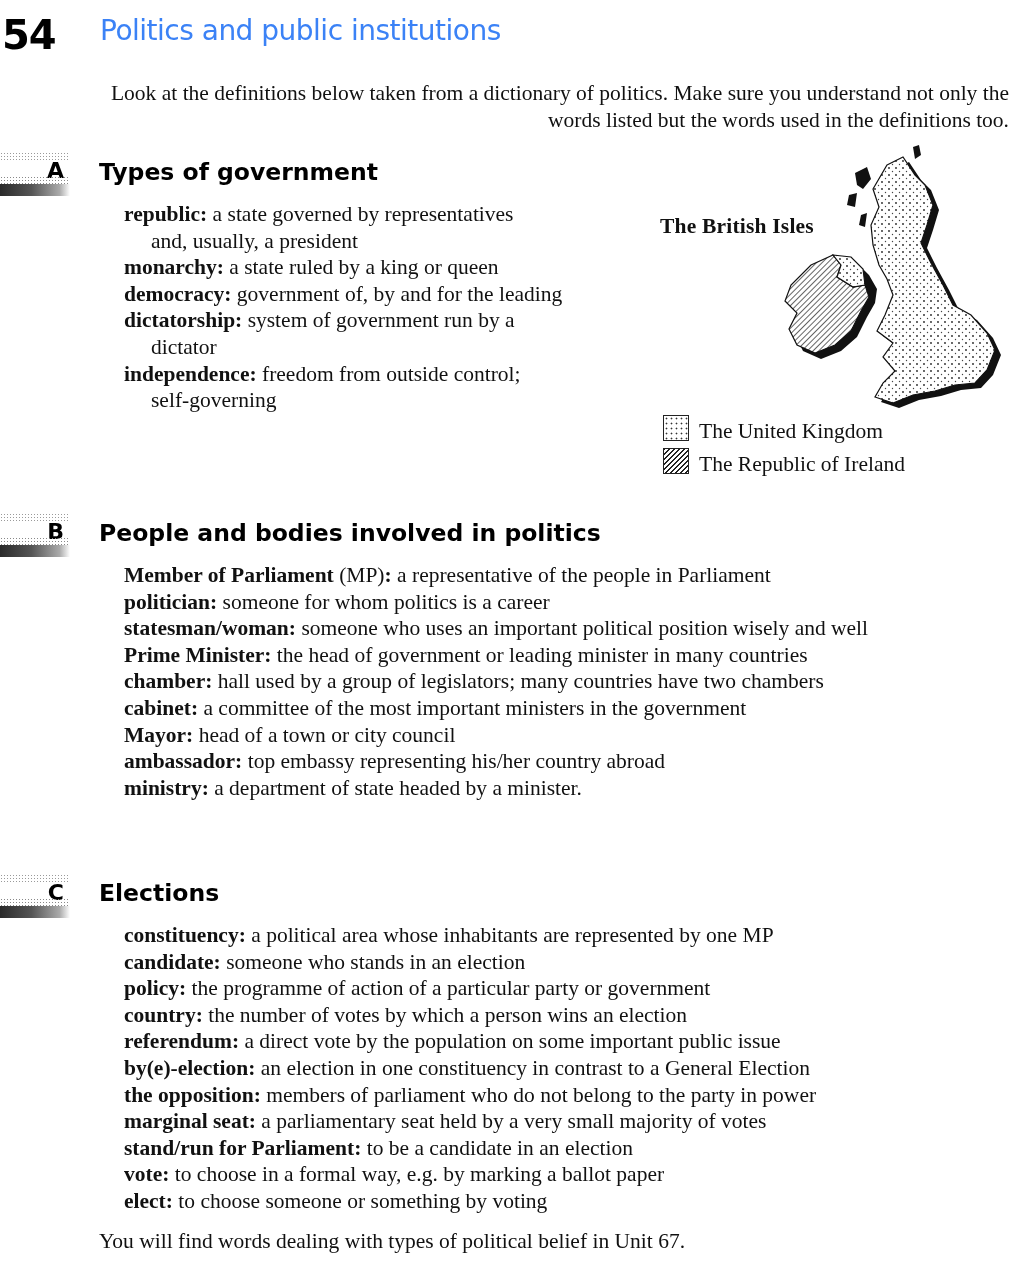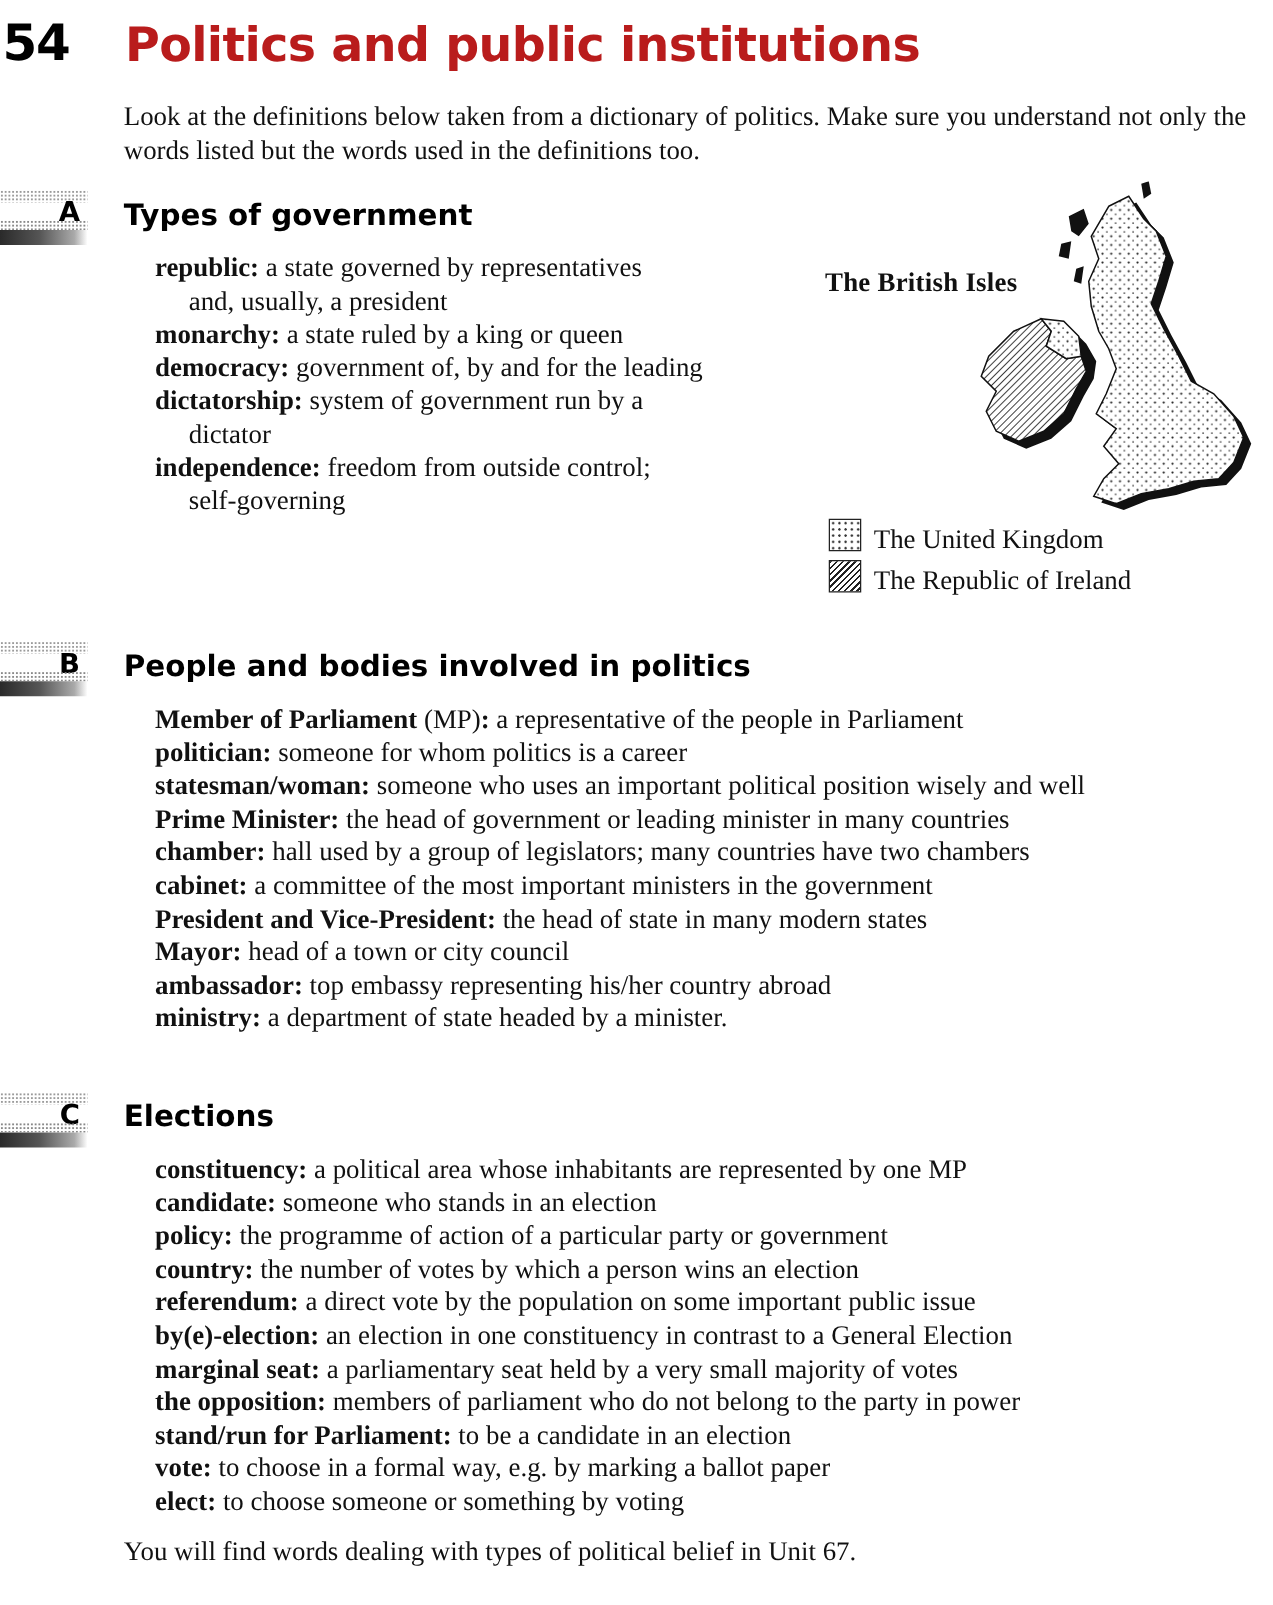--- a/index.html
+++ b/index.html
@@ -9,25 +9,25 @@
       font-family: "Liberation Serif", "DejaVu Serif", serif;
     }
     .unit-number {
       position: absolute; left: 2px; top: 12px;
       font-family: "DejaVu Sans", "Liberation Sans", sans-serif;
       font-weight: 900; font-size: 40px; letter-spacing: -1px; color: #000;
     }
     .unit-title {
       position: absolute; left: 100px; top: 14px;
       font-family: "DejaVu Sans", "Liberation Sans", sans-serif;
-      font-weight: bold; font-size: 38px; letter-spacing: -0.5px; color: #b91c1c;
+      font-weight: normal; font-size: 28px; letter-spacing: -0.5px; color: #3b82f6;
     }
     .intro {
       position: absolute; left: 99px; top: 80px; width: 910px;
-      font-size: 21.5px; line-height: 27px;
+      font-size: 21.5px; line-height: 27px; text-align: right;
     }
     .footer-note {
       position: absolute; left: 99px; top: 1228px; width: 900px;
       font-size: 21.5px; line-height: 27px;
     }
 
     
     .tab {
       position: absolute; left: 0; width: 70px; height: 48px;
     }
@@ -155,39 +155,38 @@
   <div class="band-bottom"></div>
 </div>
 <h2 class="section-heading" style="top:519px; margin:0">People and bodies involved in politics</h2>
 <ul class="entries" id="entries-1" style="top:562px">
     <li><span class="term">Member of Parliament</span><span> (MP)</span><span class="term">:</span> <span>a representative of the people in Parliament</span></li>
     <li><span class="term">politician</span><span class="term">:</span> <span>someone for whom politics is a career</span></li>
     <li><span class="term">statesman/woman</span><span class="term">:</span> <span>someone who uses an important political position wisely and well</span></li>
     <li><span class="term">Prime Minister</span><span class="term">:</span> <span>the head of government or leading minister in many countries</span></li>
     <li><span class="term">chamber</span><span class="term">:</span> <span>hall used by a group of legislators; many countries have two chambers</span></li>
     <li><span class="term">cabinet</span><span class="term">:</span> <span>a committee of the most important ministers in the government</span></li>
-    <li><span class="term">President and Vice-President</span><span class="term">:</span> <span>the head of state in many modern states</span></li>
     <li><span class="term">Mayor</span><span class="term">:</span> <span>head of a town or city council</span></li>
     <li><span class="term">ambassador</span><span class="term">:</span> <span>top embassy representing his/her country abroad</span></li>
     <li><span class="term">ministry</span><span class="term">:</span> <span>a department of state headed by a minister.</span></li>
   </ul>
 
 <div class="tab" style="top:874px">
   <div class="band-top"></div>
   <span class="letter">C</span>
   <div class="band-bottom"></div>
 </div>
 <h2 class="section-heading" style="top:879px; margin:0">Elections</h2>
 <ul class="entries" id="entries-2" style="top:922px">
     <li><span class="term">constituency</span><span class="term">:</span> <span>a political area whose inhabitants are represented by one MP</span></li>
     <li><span class="term">candidate</span><span class="term">:</span> <span>someone who stands in an election</span></li>
     <li><span class="term">policy</span><span class="term">:</span> <span>the programme of action of a particular party or government</span></li>
     <li><span class="term">country</span><span class="term">:</span> <span>the number of votes by which a person wins an election</span></li>
     <li><span class="term">referendum</span><span class="term">:</span> <span>a direct vote by the population on some important public issue</span></li>
     <li><span class="term">by(e)-election</span><span class="term">:</span> <span>an election in one constituency in contrast to a General Election</span></li>
+    <li><span class="term">the opposition</span><span class="term">:</span> <span>members of parliament who do not belong to the party in power</span></li>
     <li><span class="term">marginal seat</span><span class="term">:</span> <span>a parliamentary seat held by a very small majority of votes</span></li>
-    <li><span class="term">the opposition</span><span class="term">:</span> <span>members of parliament who do not belong to the party in power</span></li>
     <li><span class="term">stand/run for Parliament</span><span class="term">:</span> <span>to be a candidate in an election</span></li>
     <li><span class="term">vote</span><span class="term">:</span> <span>to choose in a formal way, e.g. by marking a ballot paper</span></li>
     <li><span class="term">elect</span><span class="term">:</span> <span>to choose someone or something by voting</span></li>
   </ul>
 
 <p class="footer-note" style="margin:0">You will find words dealing with types of political belief in Unit 67.</p>
 
 </body></html>

